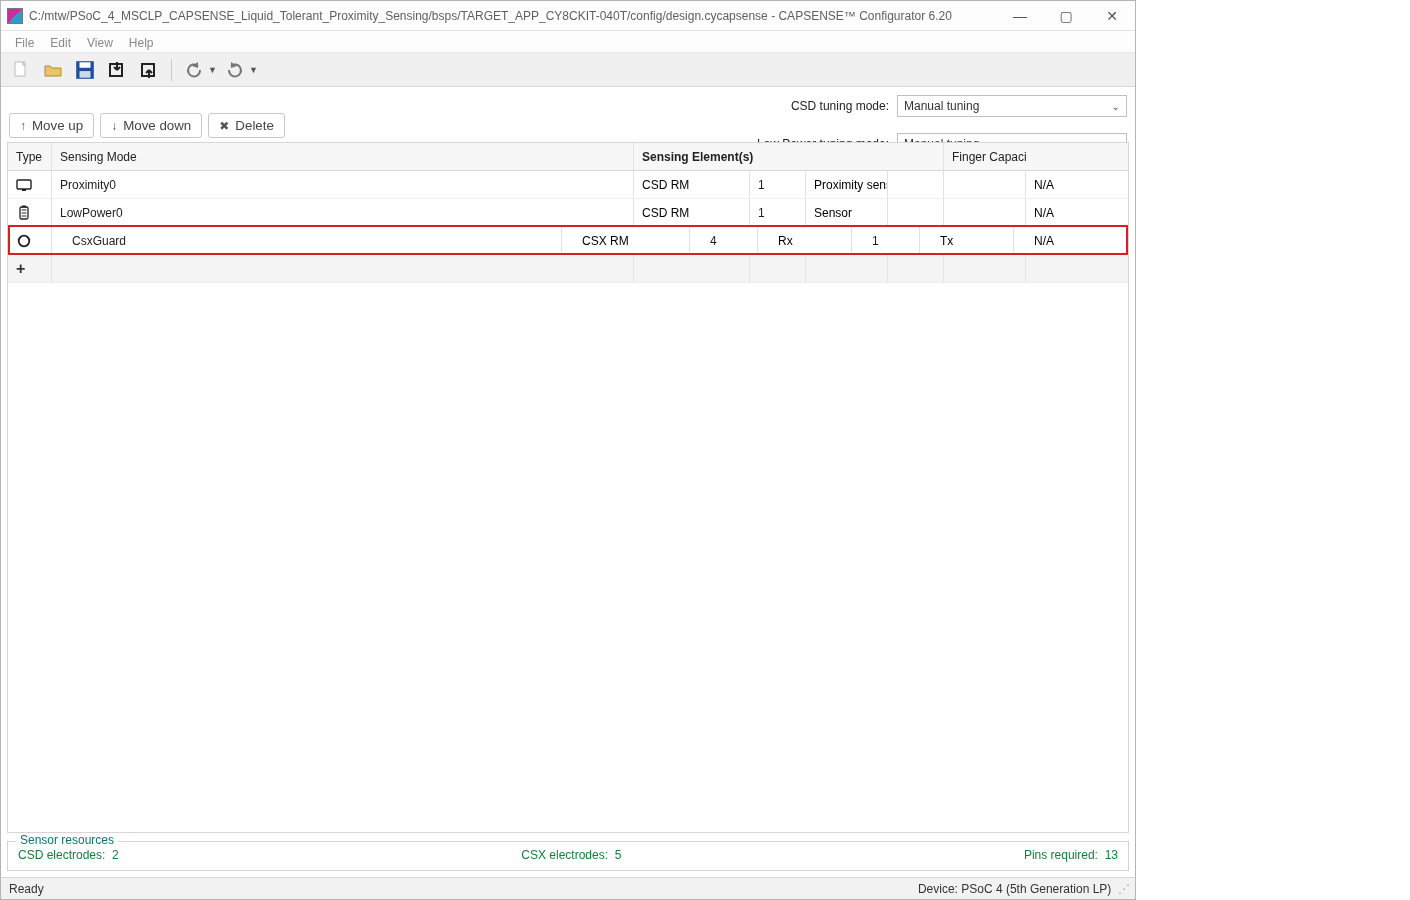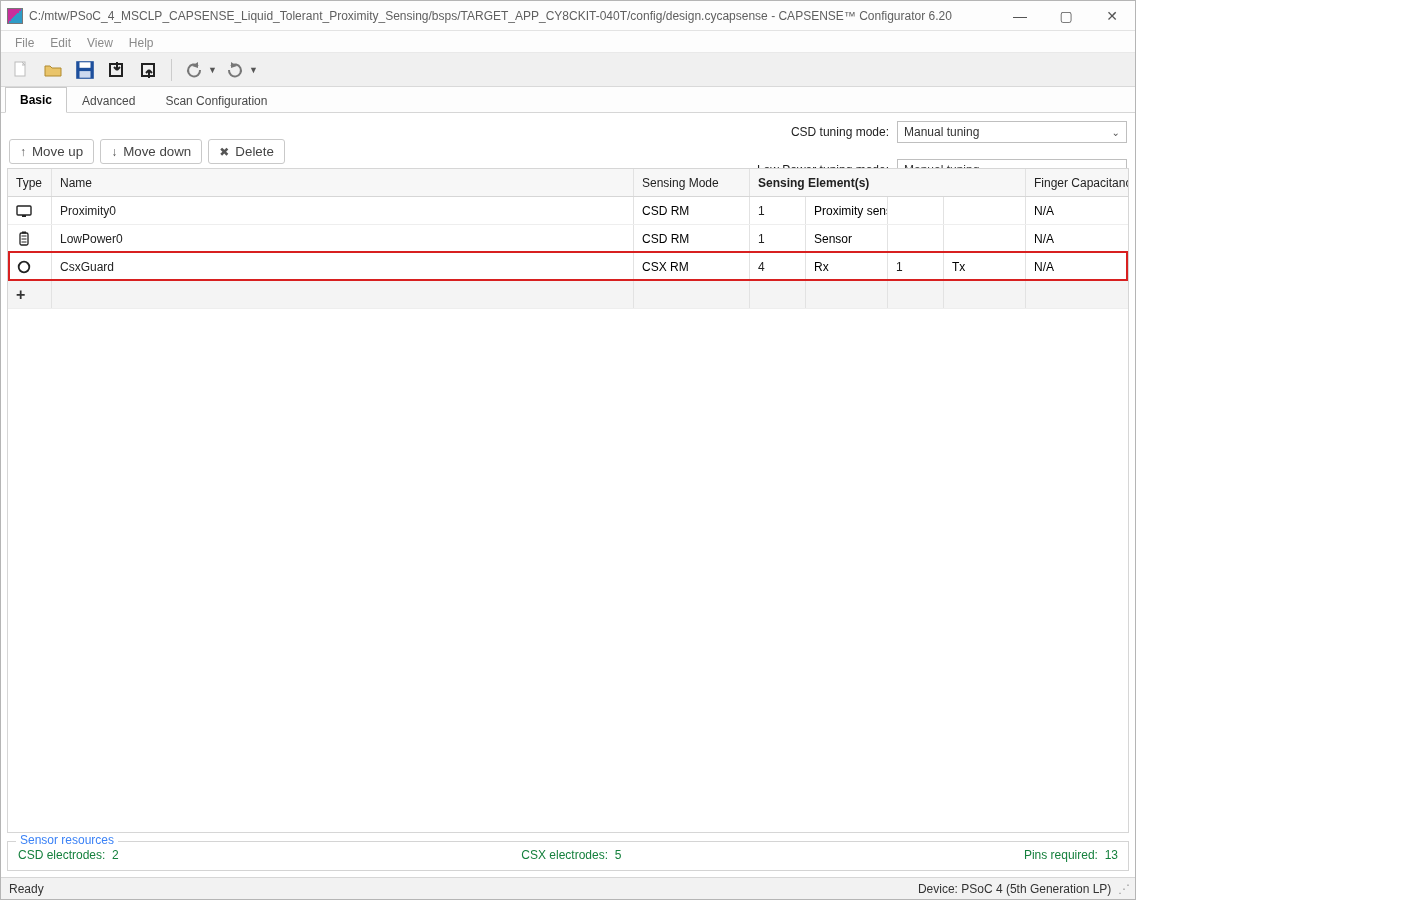--- a/index.html
+++ b/index.html
@@ -137,36 +137,37 @@
   }
   .grid-header .cell { font-weight:500; color:#222; }
   .grid-header .cell.se-span { border-right:1px solid #e2e2e2; }
   .grid-body { flex:1; overflow:auto; }
   .grid-row { height:28px; border-bottom:1px solid #eee; }
   .grid-row .muted { color:#000000; }
   .grid-row.addrow { background:#f4f4f4; }
   .grid-row.addrow .cell { color:#333; }
   .grid-row.hl {
     position:relative;
+    gap:12px;
   }
   .grid-row.hl::after {
     content:""; position:absolute; left:0; right:0; top:-2px; bottom:-1px;
     border:2px solid #d82020; pointer-events:none;
   }
   .type-icon svg { width:16px; height:16px; display:block; }
   .plus { font-size:16px; font-weight:700; }
   
   .resources {
     border:1px solid #d4d4d4;
     margin-top:4px;
     padding: 6px 10px 8px 10px;
     position:relative;
   }
   .resources .legend {
-    position:absolute; top:-9px; left:8px; background:#fff; padding:0 4px; color:#3b82f6;
+    position:absolute; top:-9px; left:8px; background:#fff; padding:0 4px; color:#0f766e;
   }
   .res-row { display:flex; justify-content:space-between; color:#15803d; }
   
   .statusbar {
     height:22px; background:#f2f2f2; border-top:1px solid #d6d6d6;
     display:flex; align-items:center; justify-content:space-between;
     padding:8px 8px; color:#333;
   }
   .statusbar .grip { color:#9a9a9a; letter-spacing:-3px; }
 </style>
@@ -233,25 +234,20 @@
     <span class="drop-caret">▼</span>
     <div class="tbtn">
       <svg width="20" height="20" viewBox="0 0 20 20">
           <path d="M6 6a6 6 0 1 1-2 4" fill="none" stroke="#777" stroke-width="2"></path>
           <polygon points="6,2 12,6 6,8" fill="#777"></polygon>
         </svg>
     </div>
     <span class="drop-caret">▼</span>
   </div>
 
-  <div class="tabstrip">
-    <div class="tab active">Basic</div>
-    <div class="tab">Advanced</div>
-    <div class="tab">Scan Configuration</div>
-  </div>
 
   <div class="content">
 
     <div class="cfg-row-area">
       <div></div>
       <div class="tuning-form">
         <label>CSD tuning mode:</label>
         <div class="combo">
           <span>Manual tuning</span>
           <span class="chev">⌄</span>
@@ -278,21 +274,20 @@
           <span class="glyph">✖</span>
           <span>Delete</span>
         </button>
       </div>
       <div></div>
     </div>
 
     <div class="grid">
       <div class="grid-header">
         <div class="cell">Type</div>
-        <div class="cell">Name</div>
         <div class="cell">Sensing Mode</div>
         <div class="cell se-span" style="grid-column: span 4; font-weight: bold;">Sensing Element(s)</div>
         <div class="cell" style="border-right:none;">Finger Capacitance</div>
       </div>
       <div class="grid-body" id="grid-body">
           <div class="grid-row">
             <div class="cell type-icon">
               <svg viewBox="0 0 16 16">
                 <rect x="1" y="3" width="14" height="9" rx="1" fill="none" stroke="#222" stroke-width="1.4"></rect>
                 <rect x="6" y="12" width="4" height="2" fill="#222"></rect>

